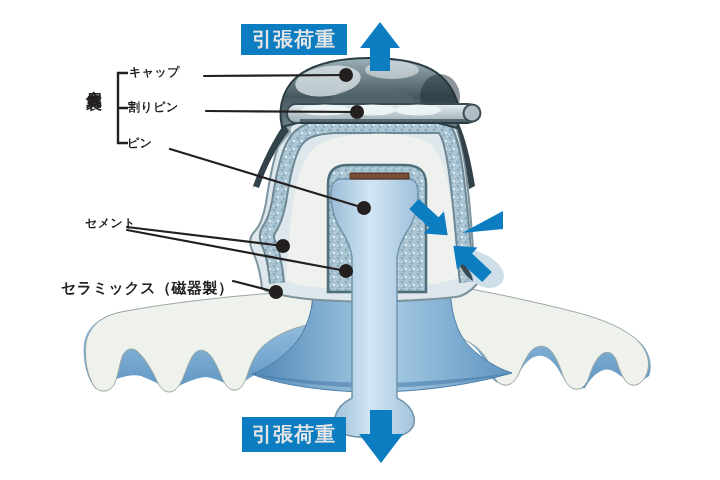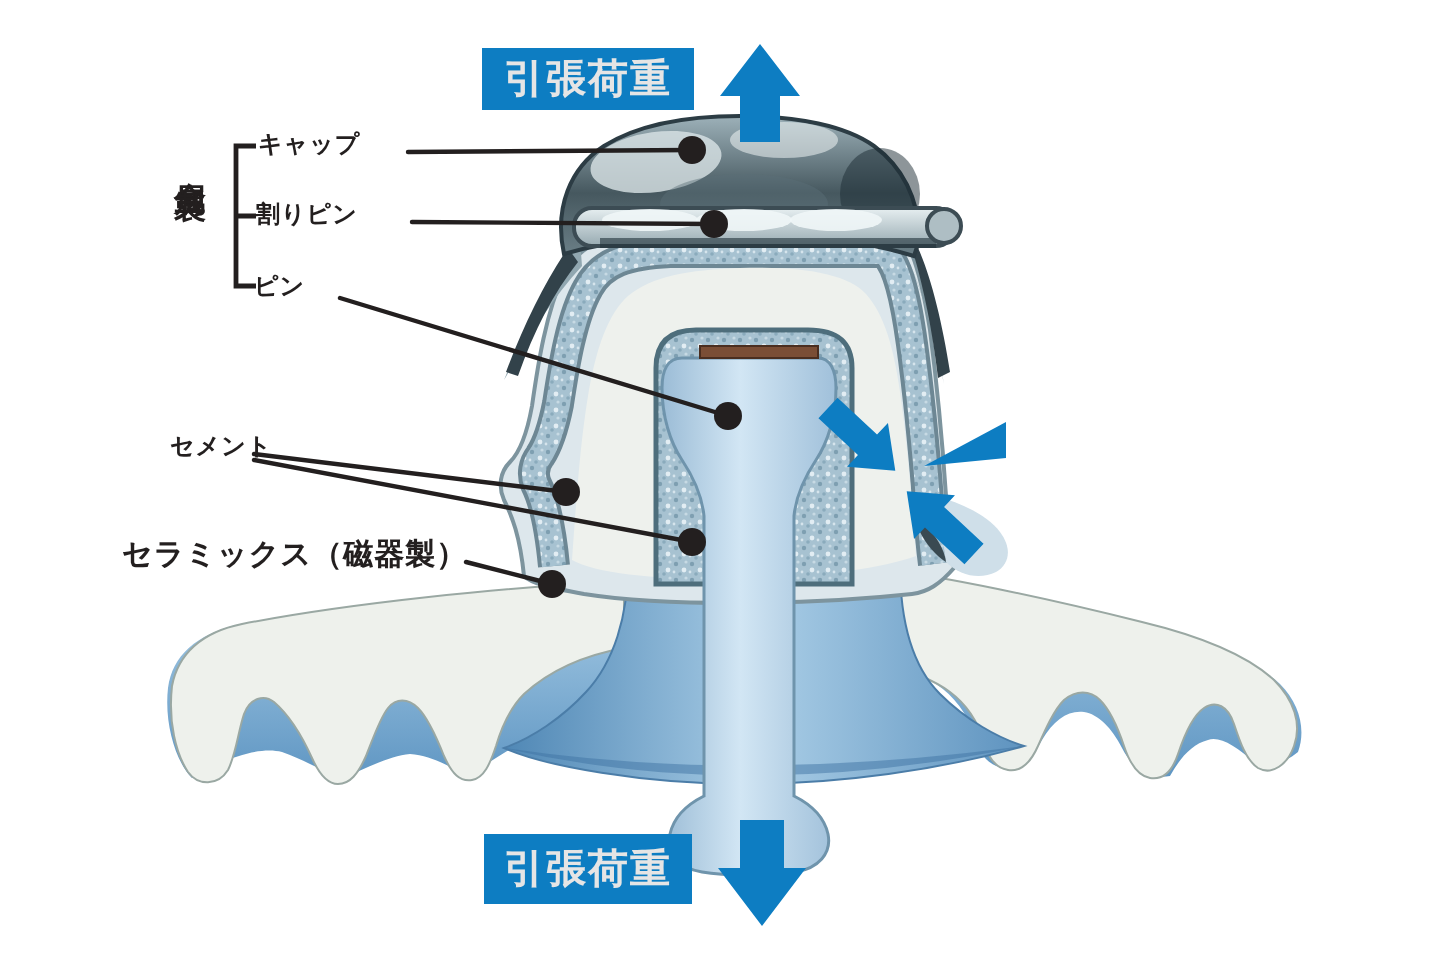--- a/index.html
+++ b/index.html
@@ -168,20 +168,20 @@
 <div class="vlbl" style="left:86px;top:78px;">金属製</div>
 
 <div class="lbl" style="left:129px;top:66px;">キャップ</div>
 
 <div class="lbl" style="left:128px;top:101px;">割りピン</div>
 
 <div class="lbl" style="left:127px;top:137px;">ピン</div>
 
 <div class="lbl" style="left:63px;top:217px;margin-left:22px;">セメント</div>
 
-<div class="lbl" style="left:61px;top:270px;font-size:15px;">セラミックス（磁器製）</div>
+<div class="lbl" style="left:61px;top:280px;font-size:15px;">セラミックス（磁器製）</div>
 
 <div class="bluebox bb-top">引張荷重</div>
 
 <div class="bluebox bb-bottom">引張荷重</div>
 
 
 </div>
 
 </body></html>

